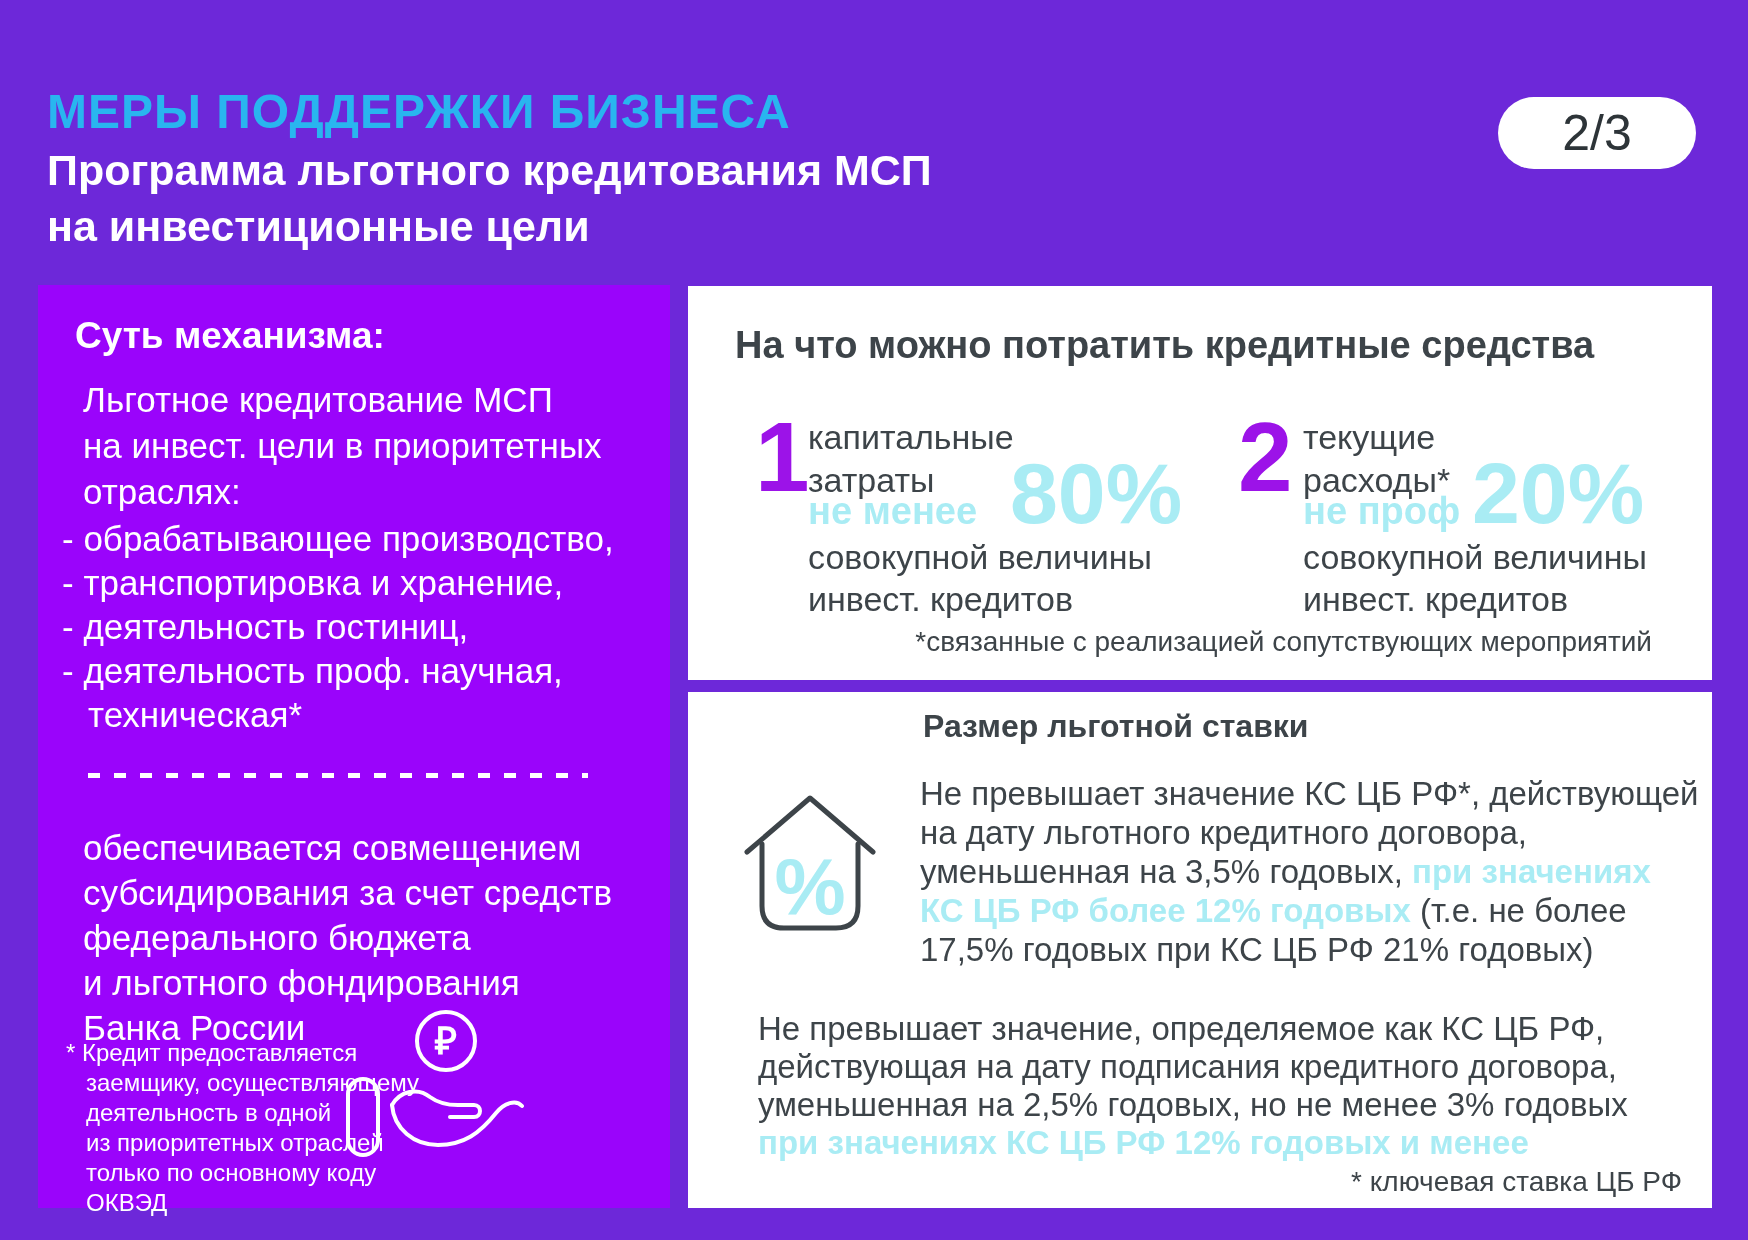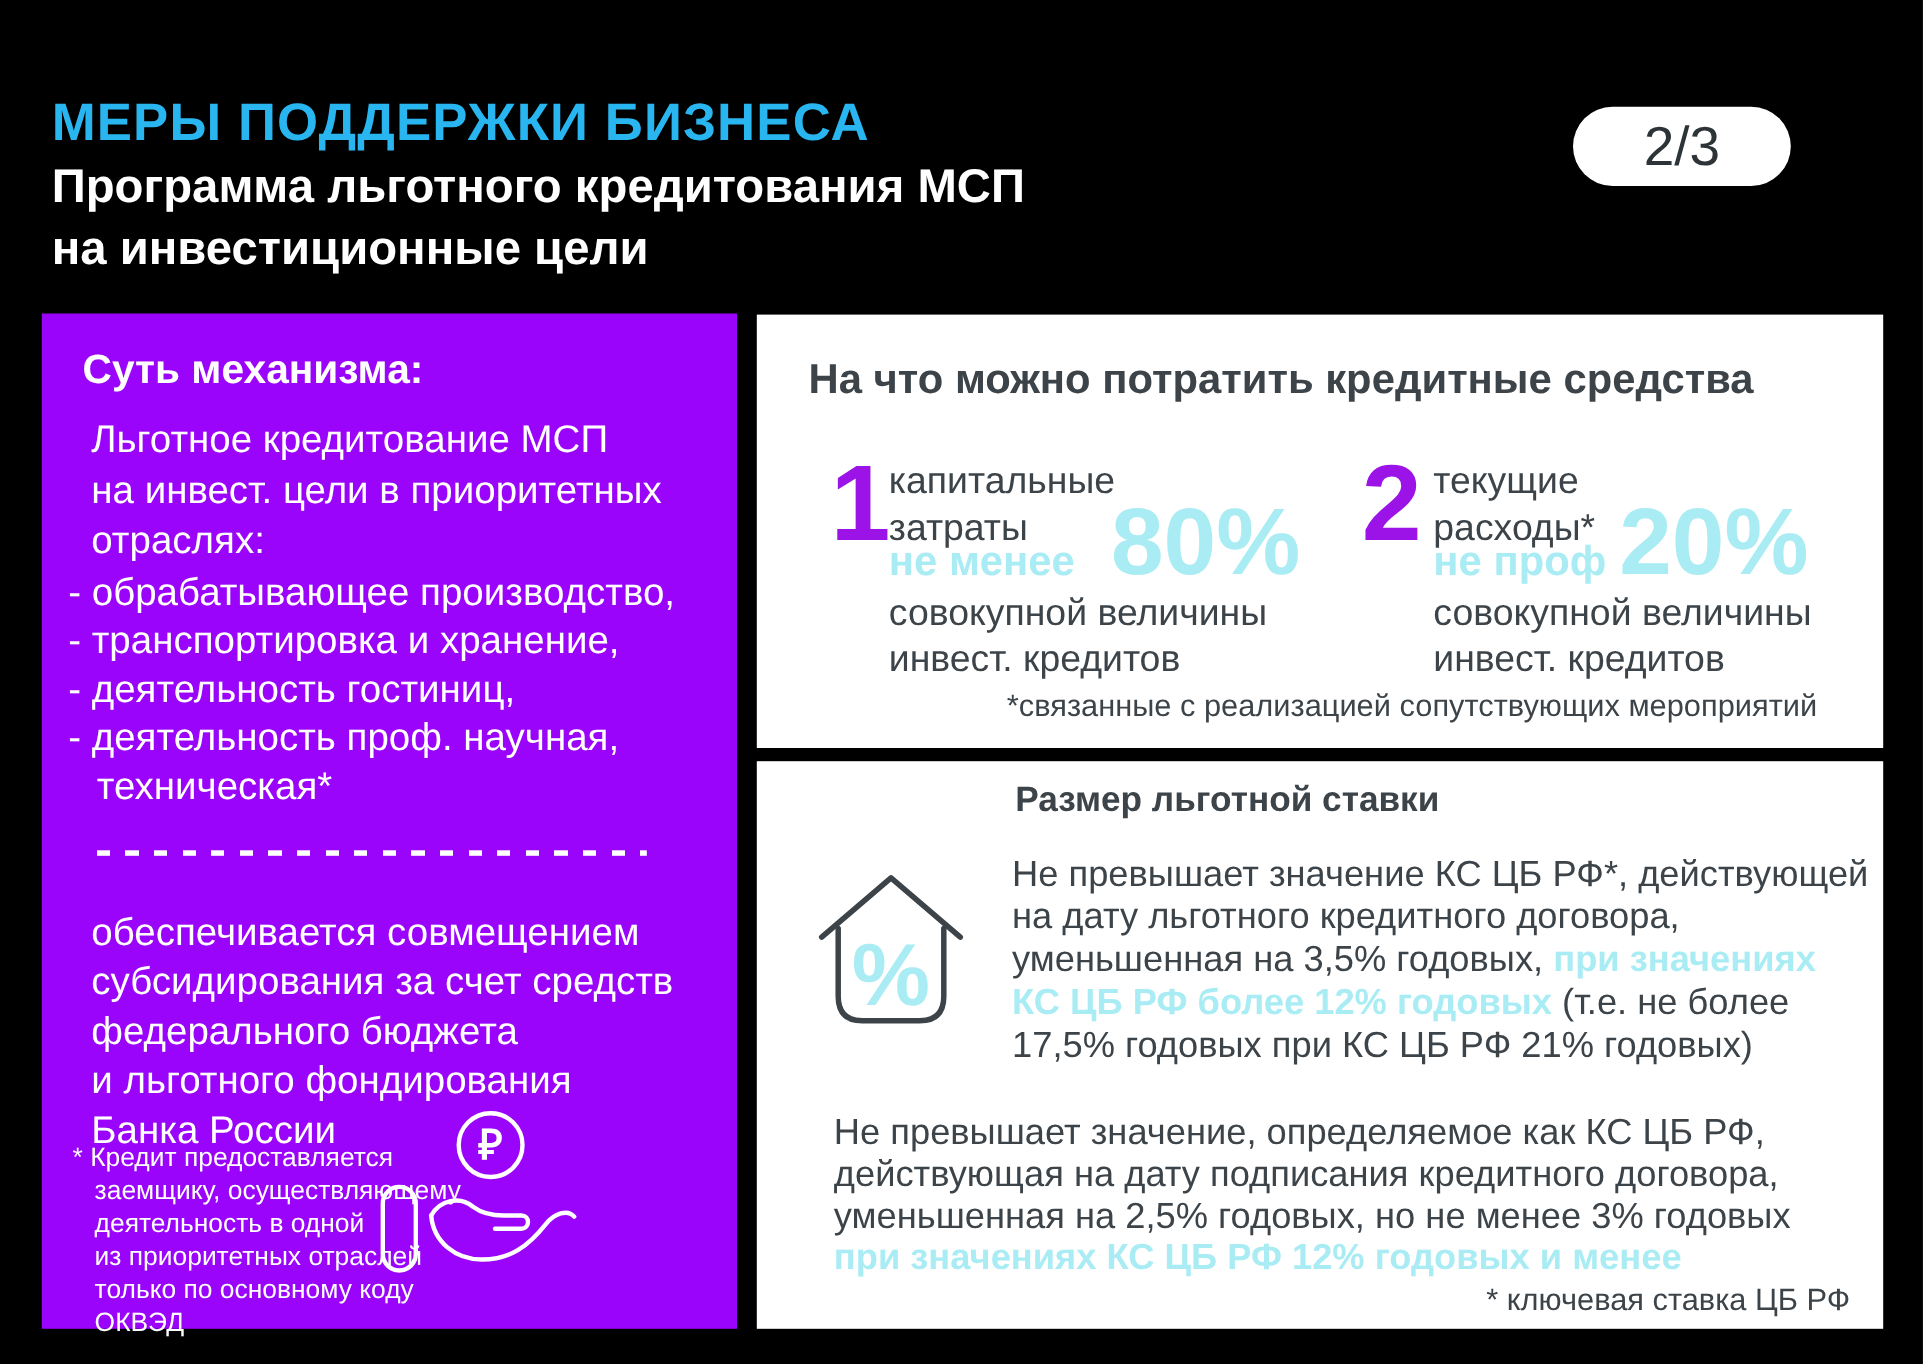--- a/index.html
+++ b/index.html
@@ -1,27 +1,27 @@
 <!DOCTYPE html>
 <html><head>
 <meta charset="utf-8">
 <style>
   html,body{margin:0;padding:0;background:#2d3438;}
   .canvas{
-    position:relative;width:1748px;height:1240px;background:#000000;
+    position:relative;width:1748px;height:1240px;background:#6d28d9;
     font-family:"Liberation Sans",sans-serif;overflow:hidden;color:#fff;
   }
   .abs{position:absolute;}
   .preline{white-space:pre-line;}
 
   
   .kicker{left:47px;top:84px;font-size:48px;font-weight:700;color:#29b5ef;letter-spacing:1px;}
   .page-title{left:47px;top:142px;font-size:43px;font-weight:700;color:#ffffff;line-height:56px;}
   .badge{
-    left:1430px;top:97px;width:198px;height:72px;background:#ffffff;border-radius:36px;
+    left:1498px;top:97px;width:198px;height:72px;background:#ffffff;border-radius:36px;
     display:flex;align-items:center;justify-content:center;color:#2d3438;font-size:50px;
   }
 
   
   .purple-panel{left:38px;top:285px;width:632px;height:923px;background:#9a04fb;}
   .white-panel-top{left:688px;top:286px;width:1024px;height:394px;background:#ffffff;color:#3d4449;}
   .white-panel-bottom{left:688px;top:692px;width:1024px;height:516px;background:#ffffff;color:#3d4449;}
 
   
   .pp-heading{left:37px;top:30px;font-size:37px;font-weight:700;}

